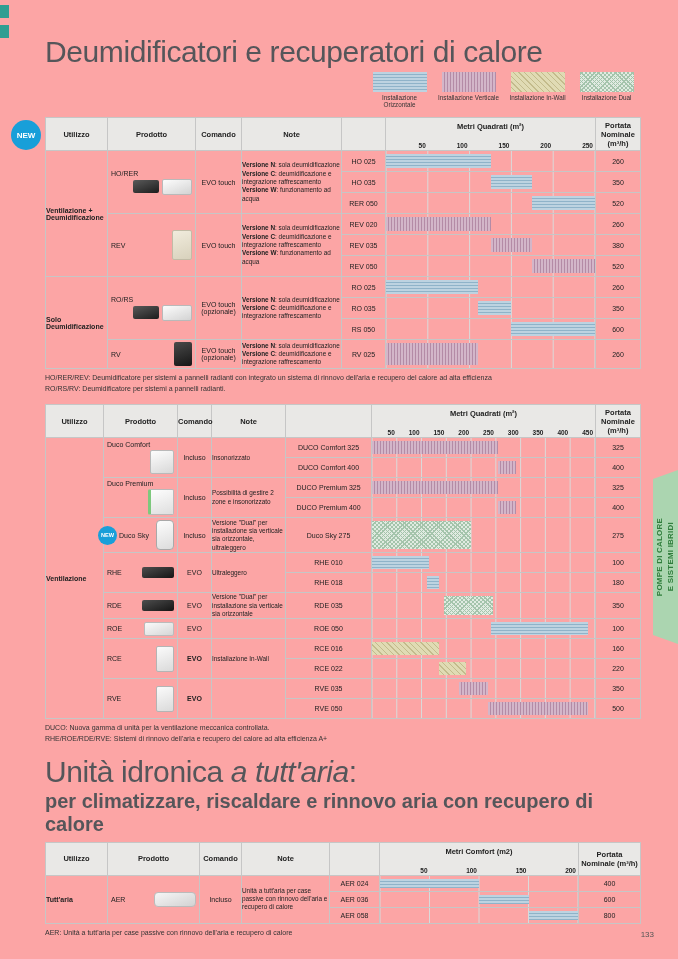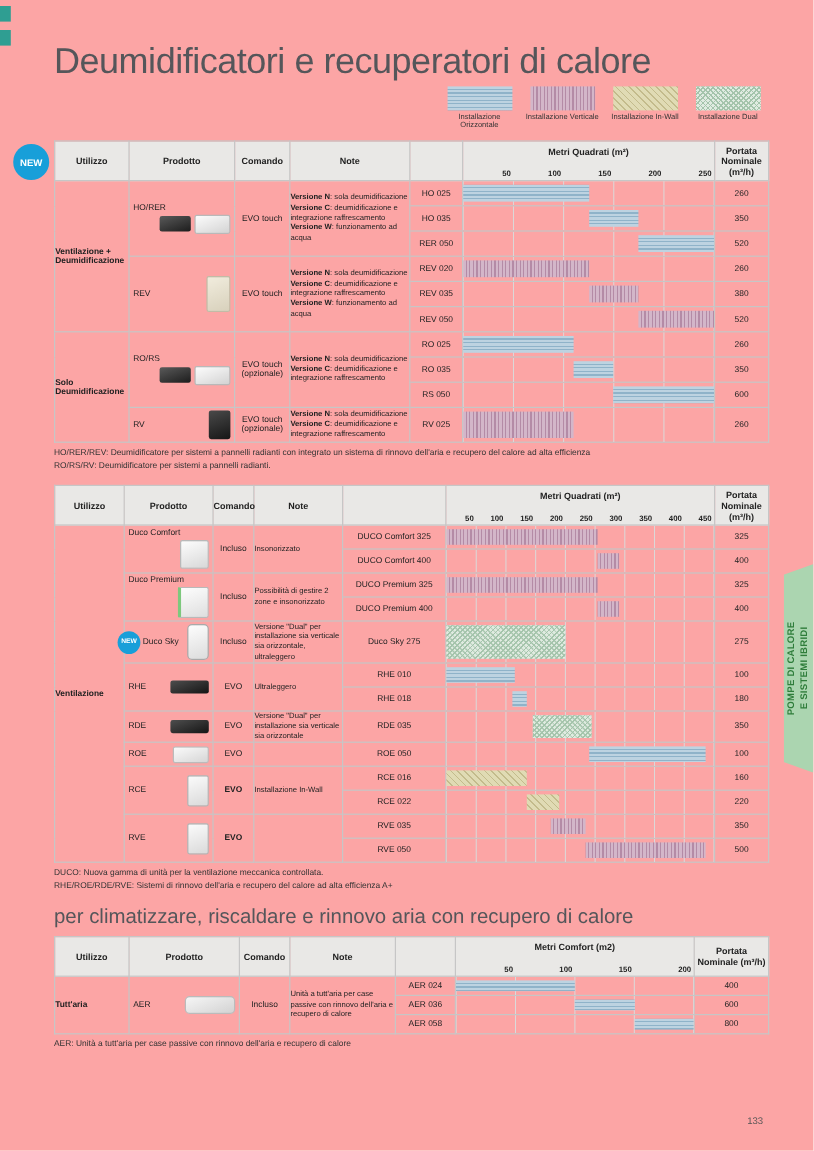--- a/index.html
+++ b/index.html
@@ -8,26 +8,26 @@
   .content{position:absolute;left:45px;top:36px;width:595px;}
 
   
   .edge-marks{position:absolute;left:0;top:5px;}
   .edge-marks div{width:9px;height:13px;background:#2f9e92;margin-bottom:7px;}
   .ribbon{position:absolute;right:0;top:470px;width:25px;height:174px;background:#abd5b0;
           clip-path:polygon(0 9px,100% 0,100% 100%,0 calc(100% - 9px));
           display:flex;align-items:center;justify-content:center;}
   .ribbon span{writing-mode:vertical-rl;transform:rotate(180deg);white-space:pre-line;
                font-size:8px;font-weight:bold;color:#2f7d3b;text-align:center;line-height:1.35;letter-spacing:.2px;}
-  .page-num{position:absolute;right:42px;bottom:20px;font-size:8px;color:#555;}
+  .page-num{position:absolute;right:24px;bottom:20px;font-size:8px;color:#555;}
 
   
   .h1{font-size:30px;font-weight:300;color:#55565a;letter-spacing:-.4px;line-height:1.05;margin:0;}
   .h1 .it{font-style:italic;}
-  .sub{font-size:17px;font-weight:400;color:#55565a;margin:2px 0 0 0;}
+  .sub{font-size:20px;font-weight:700;color:#55565a;margin:2px 0 0 0;}
 
   
   .legend{display:flex;justify-content:flex-end;gap:6px;margin:4px 2px 8px 0;}
   .legend-item{width:63px;text-align:center;}
   .legend-item .swatch{width:54px;height:20px;margin:0 auto 2px auto;}
   .legend-label{font-size:6.3px;color:#333;line-height:1.25;}
 
   
   .p-orizzontale{background:repeating-linear-gradient(180deg,#bdd3e1 0 2px,#8fb3c9 2px 3px);}
   .p-verticale{background:repeating-linear-gradient(90deg,#d3b6c9 0 2px,#b48ba6 2px 3px);}
@@ -518,20 +518,21 @@
               <td class="portata">500</td>
             </tr>
           </tbody>
         </table>
       <div class="footnotes">
           <div class="footnote">DUCO: Nuova gamma di unità per la ventilazione meccanica controllata.</div>
           <div class="footnote">RHE/ROE/RDE/RVE: Sistemi di rinnovo dell'aria e recupero del calore ad alta efficienza A+</div>
         </div>
     </div>
 
+    <h1 class="h1 gap-lg"><span>Unità idronica </span><span class="it">a tutt'aria</span><span>:</span></h1>
     <p class="sub">per climatizzare, riscaldare e rinnovo aria con recupero di calore</p>
 
     <div class="section" style="margin-top:6px;">
       <table class="cat unita-idronica">
           <colgroup>
             <col style="width: 62px;">
             <col style="width: 92px;">
             <col style="width: 42px;">
             <col style="width: 88px;">
             <col style="width: 50px;">

